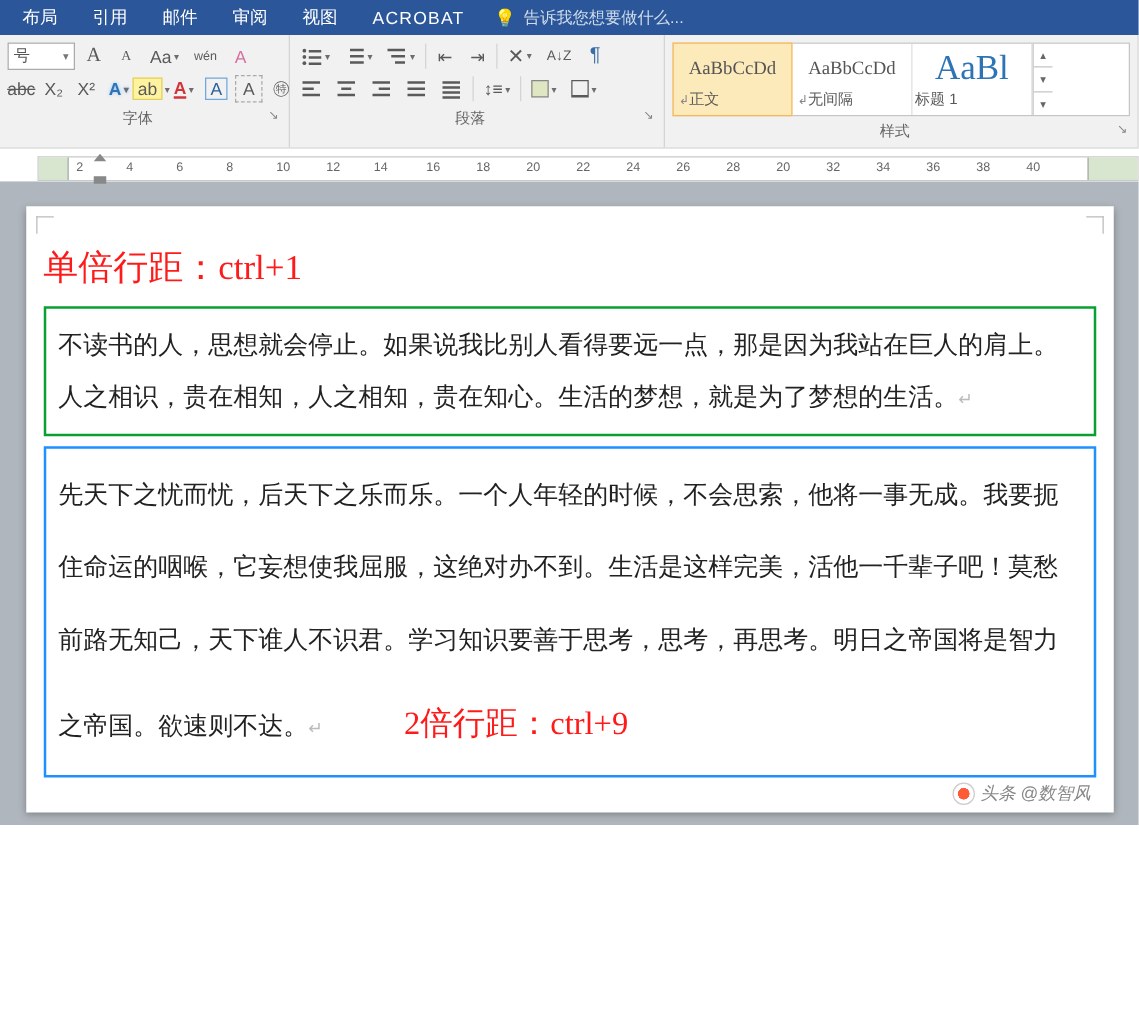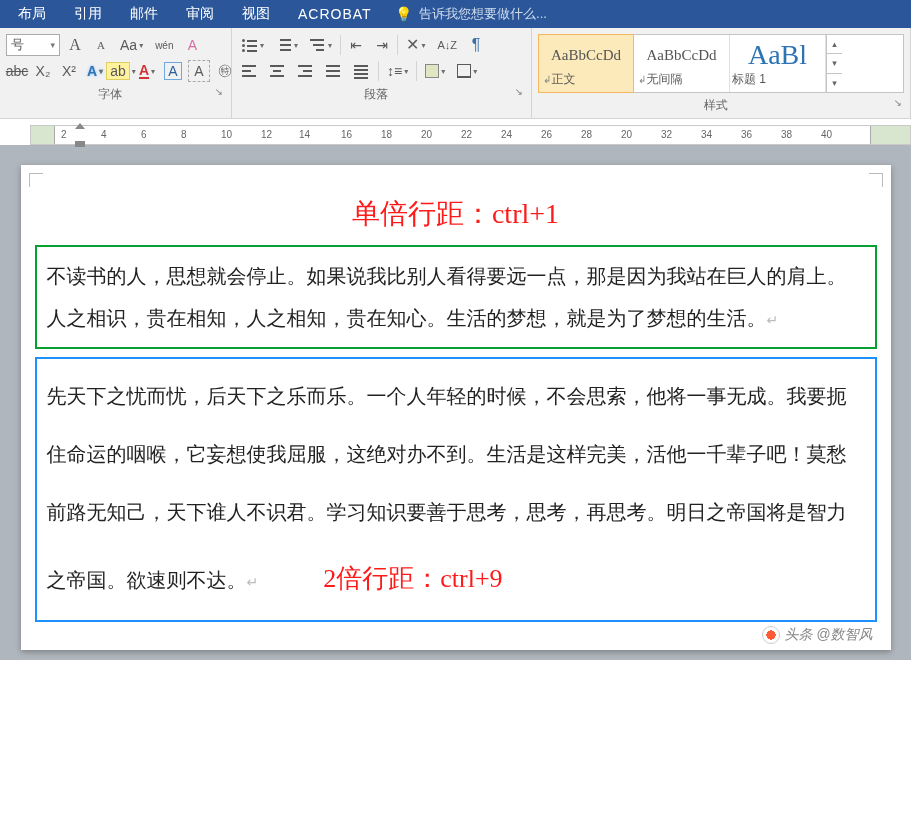--- a/index.html
+++ b/index.html
@@ -152,21 +152,21 @@
     background:#fff;
     margin:0 auto;
     width:870px;
     padding:30px 14px 20px;
     box-shadow:0 2px 6px rgba(0,0,0,.3);
     position:relative;
   }
   .corner{position:absolute;width:14px;height:14px;}
   .corner.tl{top:8px;left:8px;border-left:1px solid #bbb;border-top:1px solid #bbb;}
   .corner.tr{top:8px;right:8px;border-right:1px solid #bbb;border-top:1px solid #bbb;}
-  .annot{ text-align:center; font-size:28px; color:#ff1a1a; margin-bottom:12px; font-family:"Microsoft YaHei";}
+  .annot{ font-size:28px; color:#ff1a1a; margin-bottom:12px; font-family:"Microsoft YaHei";}
   .annot.green{ color:#08a033; position:absolute; right:14px; font-size:26px;}
   .textbox{
     border:2px solid;
     padding:8px 10px;
     font-family:"SimSun","宋体",serif;
     font-size:20px;
     color:#222;
     margin-bottom:8px;
     position:relative;
   }

